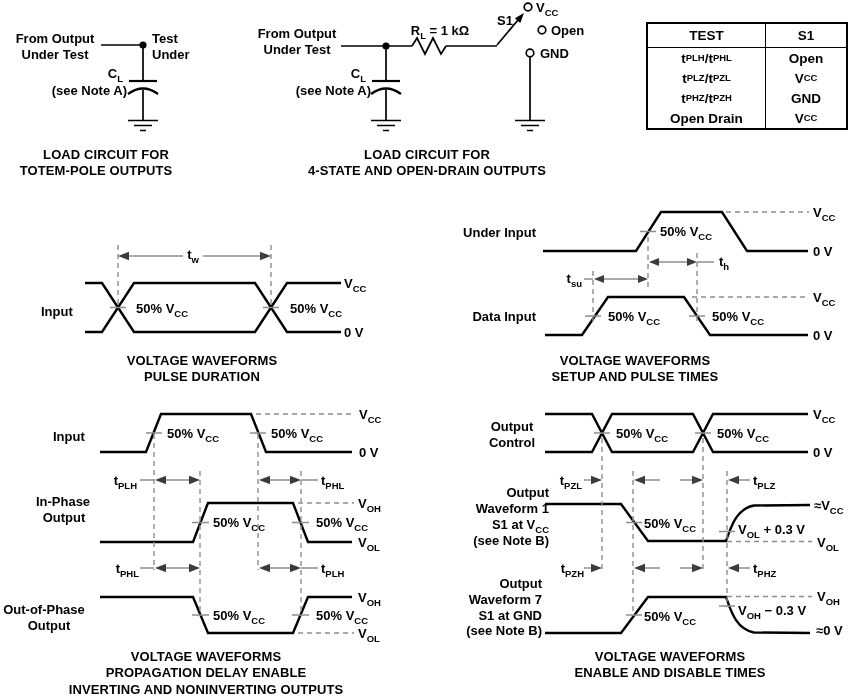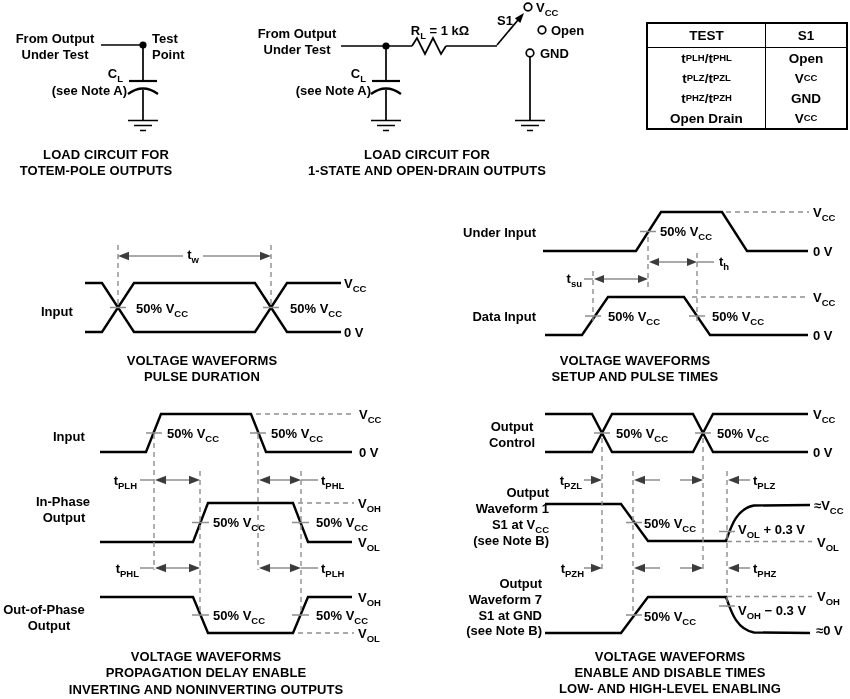--- a/index.html
+++ b/index.html
@@ -133,37 +133,37 @@
       <polygon class="ah" points="634,568 645,563.8 645,572.2"></polygon>
       <polygon class="ah" points="703,568 692,563.8 692,572.2"></polygon>
       <polygon class="ah" points="728,568 739,563.8 739,572.2"></polygon>
       <path class="tick" d="M594,433 H610 M695,433 H711 M626,522.5 H642 M719,531.5 H735 M626,615 H642 M719,606 H735"></path>
     </g>
   </svg>
 
   <span class="lbl ac" style="left:55px;top:31px">From Output</span>
   <span class="lbl ac" style="left:55px;top:47px">Under Test</span>
   <span class="lbl" style="left:152px;top:31px">Test</span>
-  <span class="lbl" style="left:152px;top:47px">Point</span>
+  <span class="lbl" style="left:152px;top:47px">Under</span>
   <span class="lbl ar" style="left:123px;top:66px">C<sub>L</sub></span>
   <span class="lbl ar" style="left:127px;top:83px">(see Note A)</span>
   <span class="lbl ac cap" style="left:106px;top:147px">LOAD CIRCUIT FOR</span>
   <span class="lbl ac cap" style="left:96px;top:163px">TOTEM-POLE OUTPUTS</span>
 
   <span class="lbl ac" style="left:297px;top:26px">From Output</span>
   <span class="lbl ac" style="left:297px;top:42px">Under Test</span>
   <span class="lbl ac" style="left:440px;top:23px">R<sub>L</sub> = 1 kΩ</span>
   <span class="lbl" style="left:497px;top:13px">S1</span>
   <span class="lbl" style="left:536px;top:0px">V<sub>CC</sub></span>
   <span class="lbl" style="left:551px;top:23px">Open</span>
   <span class="lbl" style="left:540px;top:46px">GND</span>
   <span class="lbl ar" style="left:366px;top:66px">C<sub>L</sub></span>
   <span class="lbl ar" style="left:371px;top:83px">(see Note A)</span>
   <span class="lbl ac cap" style="left:427px;top:147px">LOAD CIRCUIT FOR</span>
-  <span class="lbl ac cap" style="left:427px;top:163px">1-STATE AND OPEN-DRAIN OUTPUTS</span>
+  <span class="lbl ac cap" style="left:427px;top:163px">4-STATE AND OPEN-DRAIN OUTPUTS</span>
 
   <div class="s1t">
     <div class="cell col1 hdr">TEST</div>
     <div class="cell hdr">S1</div>
     <div class="cell col1">t<sub>PLH</sub>/t<sub>PHL</sub></div>
     <div class="cell">Open</div>
     <div class="cell col1">t<sub>PLZ</sub>/t<sub>PZL</sub></div>
     <div class="cell">V<sub>CC</sub></div>
     <div class="cell col1">t<sub>PHZ</sub>/t<sub>PZH</sub></div>
     <div class="cell">GND</div>
@@ -240,15 +240,14 @@
   <span class="lbl" style="left:813px;top:407px">V<sub>CC</sub></span>
   <span class="lbl" style="left:813px;top:445px">0 V</span>
   <span class="lbl" style="left:814px;top:498px">≈V<sub>CC</sub></span>
   <span class="lbl" style="left:738px;top:522px">V<sub>OL</sub> + 0.3 V</span>
   <span class="lbl" style="left:817px;top:535px">V<sub>OL</sub></span>
   <span class="lbl" style="left:817px;top:589px">V<sub>OH</sub></span>
   <span class="lbl" style="left:738px;top:603px">V<sub>OH</sub> − 0.3 V</span>
   <span class="lbl" style="left:816px;top:623px">≈0 V</span>
   <span class="lbl ac cap" style="left:670px;top:649px">VOLTAGE WAVEFORMS</span>
   <span class="lbl ac cap" style="left:670px;top:665px">ENABLE AND DISABLE TIMES</span>
-  <span class="lbl ac cap" style="left:670px;top:681px">LOW- AND HIGH-LEVEL ENABLING</span>
 
 </div>
 
 </body></html>

